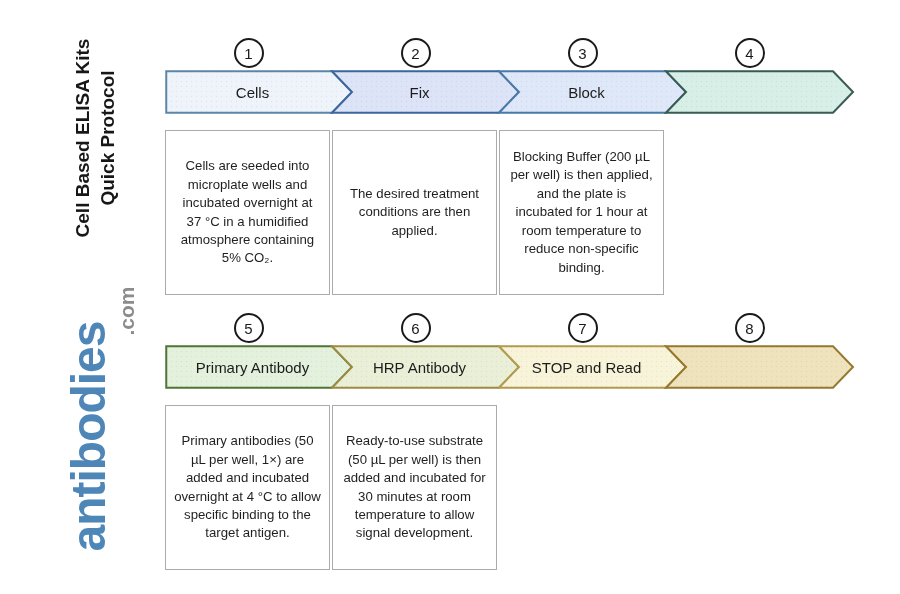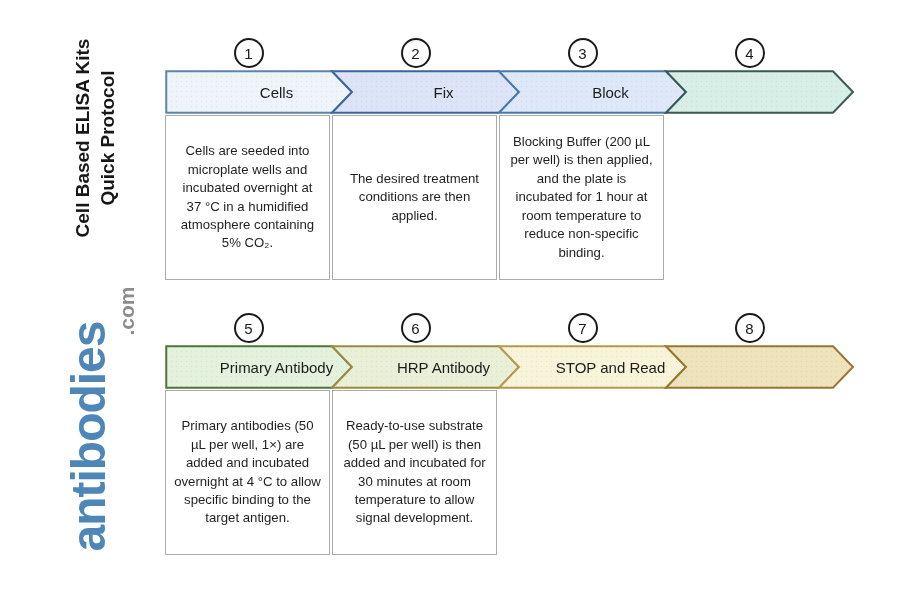--- a/index.html
+++ b/index.html
@@ -34,27 +34,27 @@
   .num-cell{display:flex;align-items:center;justify-content:center;}
   .circle{
     width:26px;height:26px;border:2.5px solid #1a1a1a;border-radius:50%;
     background:#fff;display:flex;align-items:center;justify-content:center;
     font-size:15px;color:#1a1a1a;font-weight:400;
   }
   .band{position:relative;width:690px;height:44px;}
   .band svg{position:absolute;left:0;top:0;display:block;}
   .band-labels{
     position:absolute;left:0;top:0;width:668px;height:44px;
-    display:grid;grid-template-columns:repeat(4,167px);margin-left:24px;
+    display:grid;grid-template-columns:repeat(4,167px);
   }
   .band-label{
     display:flex;align-items:center;justify-content:center;
     font-size:15px;color:#1c1c1c;padding-left:8px;
   }
-  .boxes{display:grid;grid-template-columns:repeat(4,167px);margin-top:1px;}
+  .boxes{display:grid;grid-template-columns:repeat(4,167px);margin-top:16px;}
   .desc-box{
     height:165px;margin-right:2px;box-sizing:border-box;
     border:1.5px solid #ababab;background:#ffffff;
     display:flex;align-items:center;justify-content:center;
     padding:6px 8px;text-align:center;
     font-size:13.2px;line-height:1.4;color:#1f1f1f;
   }
 </style>
 </head>
 <body>

